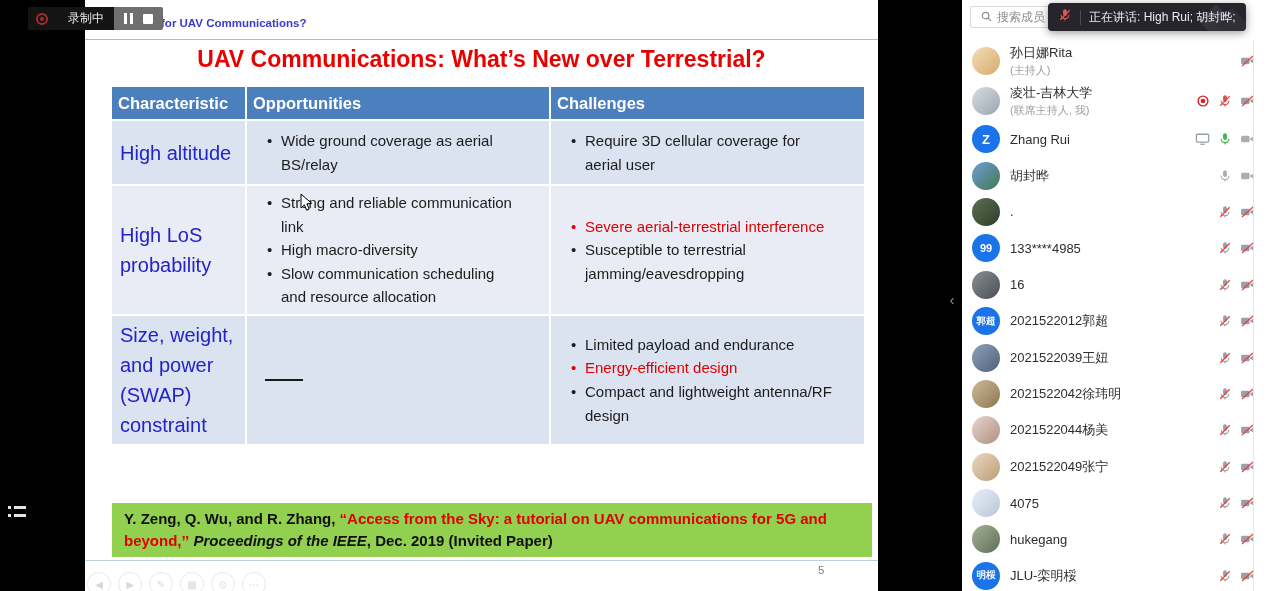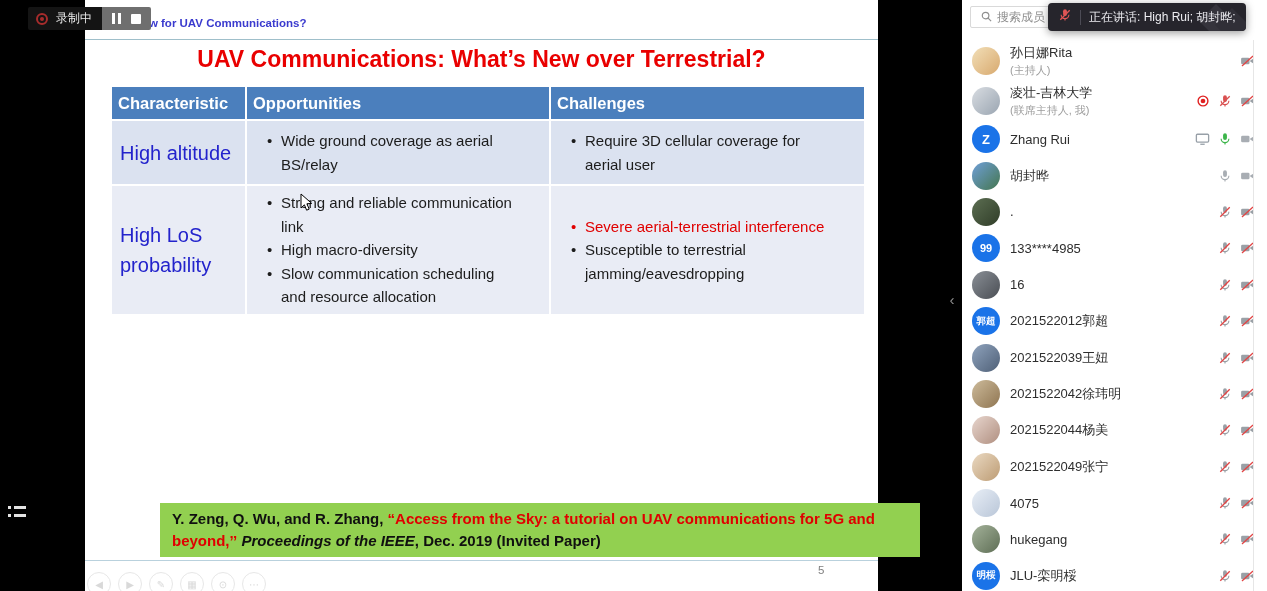--- a/index.html
+++ b/index.html
@@ -31,33 +31,33 @@
   td.cell{font-size:15px;color:#1c1c1c;line-height:1.57;}
   ul.bullets{margin:0;padding:0 0 0 14px;list-style:none;}
   ul.bullets li{position:relative;padding-left:14px;}
   ul.bullets li::before{content:"•";position:absolute;left:0;top:0;}
   ul.bullets.opp{max-width:253px}
   ul.bullets.chal{max-width:263px}
   ul.bullets li.red{color:#e00000;}
   .dash{width:38px;border-top:2.5px solid #1a1a1a;margin-left:12px;}
 
   .citation{position:absolute;left:27px;top:503px;width:736px;background:#92d050;
-            padding:5px 12px;font-size:15px;font-weight:bold;color:#101010;line-height:1.45;margin-left:48px;}
+            padding:5px 12px;font-size:15px;font-weight:bold;color:#101010;line-height:1.45;}
   .citation .inner{width:706px;}
   .citation .red{color:#e00000;}
   .citation .it{font-style:italic;}
   .slide-botline{position:absolute;left:0;top:560px;width:100%;border-top:1px solid #b9d1dd;}
   .page-num{position:absolute;left:733px;top:564px;font-size:11.5px;color:#7f7f7f;}
   .deck-toolbar{position:absolute;left:2px;top:572px;display:flex;gap:7px;opacity:.5;}
   .deck-btn{width:22px;height:22px;border:1px solid #cfcfcf;border-radius:50%;background:#fff;
             display:flex;align-items:center;justify-content:center;color:#b5b5b5;font-size:10px;}
 
   
   .rec-bar{position:absolute;left:28px;top:7px;height:23px;display:flex;z-index:8;}
-  .rec-left{background:#141414;display:flex;align-items:center;gap:8px;padding:0 10px 0 8px;
+  .rec-left{background:#141414;display:flex;align-items:center;gap:20px;padding:0 10px 0 8px;
             border-radius:2px 0 0 2px;}
   .rec-dot{width:12px;height:12px;border-radius:50%;border:2px solid #a82c2c;box-sizing:border-box;
            display:flex;align-items:center;justify-content:center;}
   .rec-dot i{width:4px;height:4px;border-radius:50%;background:#a82c2c;}
   .rec-label{color:#ececec;font-size:12px;}
   .rec-right{background:#6f6f6f;border-radius:0 2px 2px 0;display:flex;align-items:center;gap:10px;padding:0 10px;}
   .pause-icon{display:flex;gap:3px;}
   .pause-icon i{width:3px;height:11px;background:#fff;}
   .stop-icon{width:10px;height:10px;background:#fff;border-radius:1px;}
 
@@ -146,20 +146,33 @@
                 <li>Slow communication scheduling and resource allocation</li>
               </ul>
             </td>
             <td class="cell">
               <ul class="bullets chal">
                 <li class="red">Severe aerial-terrestrial interference</li>
                 <li>Susceptible to terrestrial jamming/eavesdropping</li>
               </ul>
             </td>
           </tr>
+          <tr>
+            <td class="char">Size, weight, and power (SWAP) constraint</td>
+            <td class="cell">
+              <div class="dash"></div>
+            </td>
+            <td class="cell">
+              <ul class="bullets chal">
+                <li>Limited payload and endurance</li>
+                <li class="red">Energy-efficient design</li>
+                <li>Compact and lightweight antenna/RF design</li>
+              </ul>
+            </td>
+          </tr>
         </tbody>
     </table>
 
     <div class="citation">
       <div class="inner">
         <span>Y. Zeng, Q. Wu, and R. Zhang, </span><span class="red">“Access from the Sky: a tutorial on UAV communications for 5G and beyond,’’</span><span class="it"> Proceedings of the IEEE</span><span>, Dec. 2019 (Invited Paper)</span>
       </div>
     </div>
 
     <div class="slide-botline"></div>

